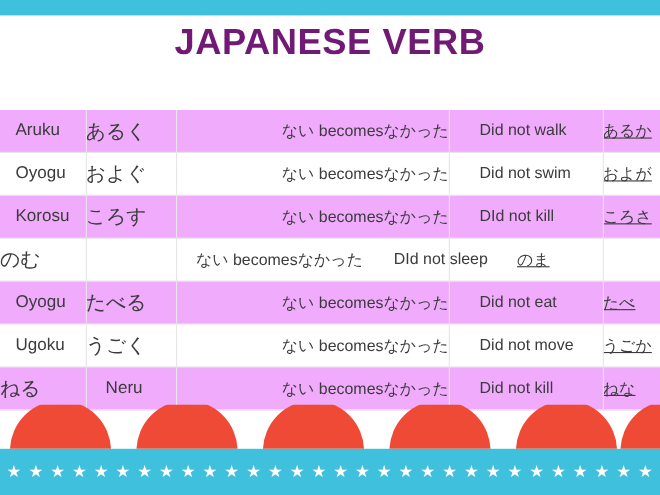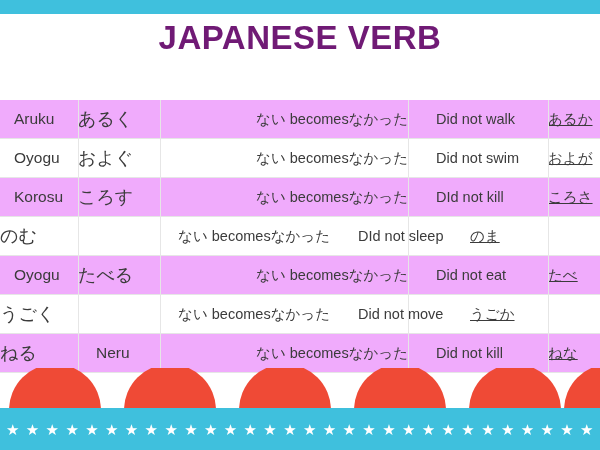--- a/index.html
+++ b/index.html
@@ -219,20 +219,21 @@
           <div class="cell c-kana">たべる</div>
           <div class="cell c-rule">ない becomesなかった</div>
           <div class="cell c-english">Did not eat</div>
           <div class="cell c-past">たべ</div>
           <div class="vline" style="left: 78px;"></div>
           <div class="vline" style="left: 160px;"></div>
           <div class="vline" style="left: 408px;"></div>
           <div class="vline" style="left: 548px;"></div>
         </div>
         <div class="row plain">
+          <div class="cell c-romaji">Ugoku</div>
           <div class="cell c-kana">うごく</div>
           <div class="cell c-rule">ない becomesなかった</div>
           <div class="cell c-english">Did not move</div>
           <div class="cell c-past">うごか</div>
           <div class="vline" style="left: 78px;"></div>
           <div class="vline" style="left: 160px;"></div>
           <div class="vline" style="left: 408px;"></div>
           <div class="vline" style="left: 548px;"></div>
         </div>
         <div class="row alt">

